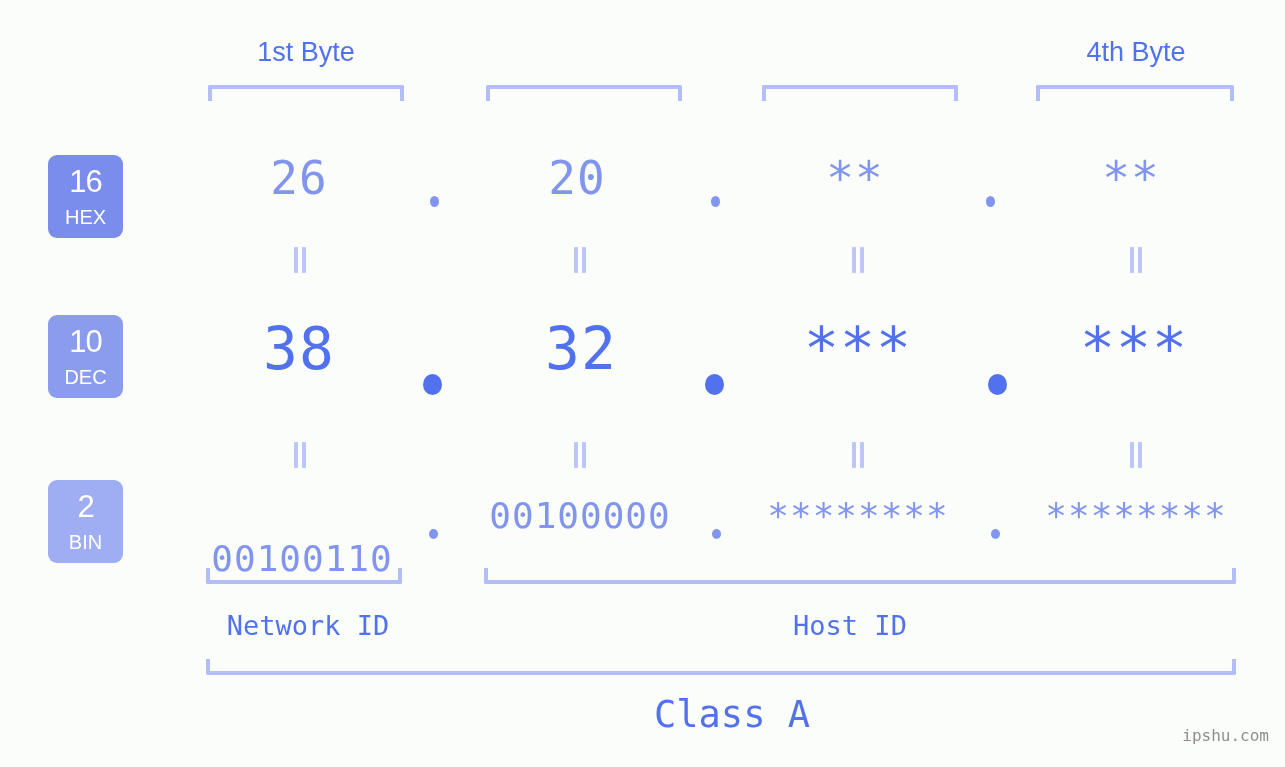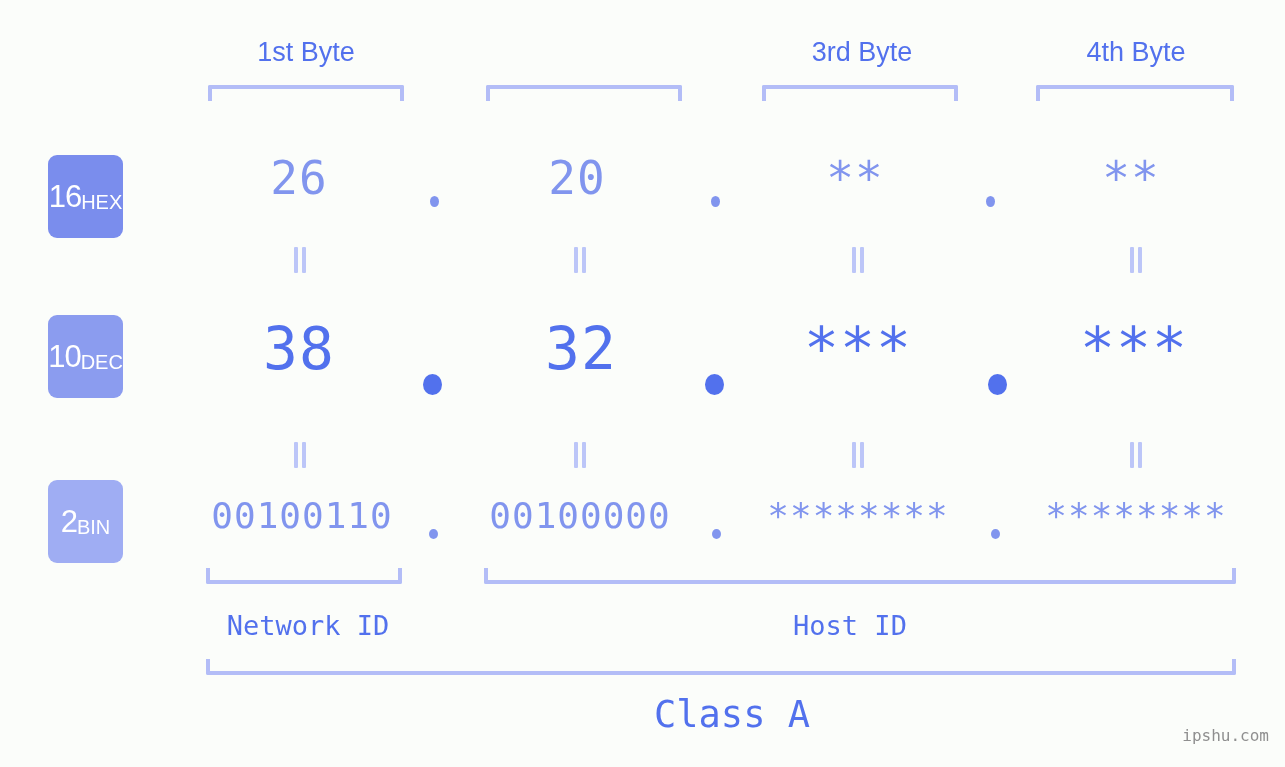--- a/index.html
+++ b/index.html
@@ -60,21 +60,21 @@
   
   .badge {
     position: absolute;
     left: 48px;
     width: 75px;
     border-radius: 9px;
     color: #ffffff;
     font-family: "Liberation Sans", sans-serif;
     text-align: center;
     display: flex;
-    flex-direction: row;
+    flex-direction: column;
     align-items: center;
     justify-content: center;
     line-height: 1;
   }
   .badge .num {
     font-size: 31px;
     font-weight: 400;
     letter-spacing: -1px;
   }
   .badge .name {
@@ -170,21 +170,20 @@
     color: #8f8f8f;
     letter-spacing: 0px;
   }
 </style>
 </head>
 <body>
 
 <div id="stage">
 
   <div class="byte-header" style="left:196px; width:220px;">1st Byte</div>
-  <div class="byte-header" style="left:752px; width:220px;">3rd Byte</div>
   <div class="byte-header" style="left:1026px; width:220px;">4th Byte</div>
 
   <div class="bracket-down" style="left:208px; top:85px; width:196px;"></div>
   <div class="bracket-down" style="left:486px; top:85px; width:196px;"></div>
   <div class="bracket-down" style="left:762px; top:85px; width:196px;"></div>
   <div class="bracket-down" style="left:1036px; top:85px; width:198px;"></div>
 
   <div class="badge" id="badge-hex">
     <span class="num">16</span>
     <span class="name">HEX</span>
@@ -222,21 +221,21 @@
     <div class="dot dec" style="left:988px; top:374px;"></div>
     <div class="val-cell" style="left:1026px; width:216px;">***</div>
   </div>
 
   <div class="eq" style="left:292px; top:442px;"></div>
   <div class="eq" style="left:572px; top:442px;"></div>
   <div class="eq" style="left:850px; top:442px;"></div>
   <div class="eq" style="left:1128px; top:442px;"></div>
 
   <div class="row-bin">
-    <div class="val-cell" style="left:196px; width:212px;">00100110</div>
+    <div class="val-cell" style="left:196px; width:212px;margin-top:43px;">00100110</div>
     <div class="dot bin" style="left:429px; top:529px;"></div>
     <div class="val-cell" style="left:474px; width:212px;">00100000</div>
     <div class="dot bin" style="left:712px; top:529px;"></div>
     <div class="val-cell" style="left:752px; width:212px;">********</div>
     <div class="dot bin" style="left:991px; top:529px;"></div>
     <div class="val-cell" style="left:1030px; width:212px;">********</div>
   </div>
 
   <div class="bracket-up" style="left:206px; top:568px; width:196px;"></div>
   <div class="bracket-up" style="left:484px; top:568px; width:752px;"></div>

